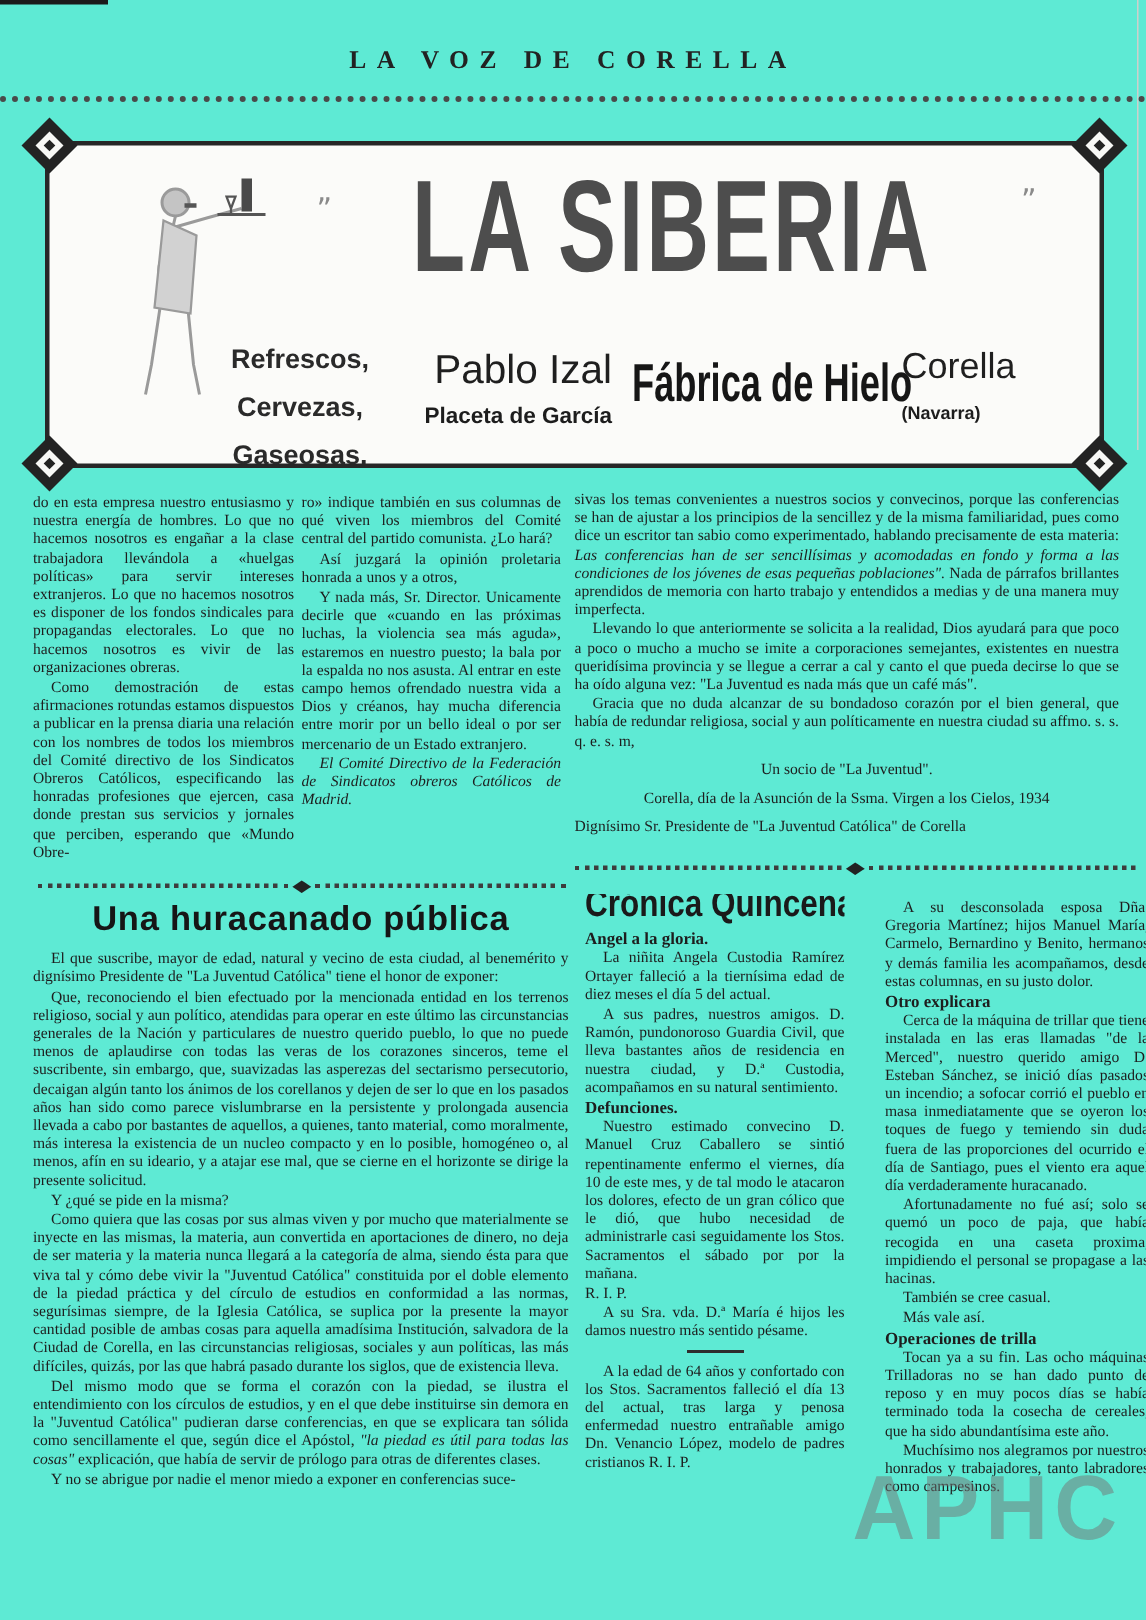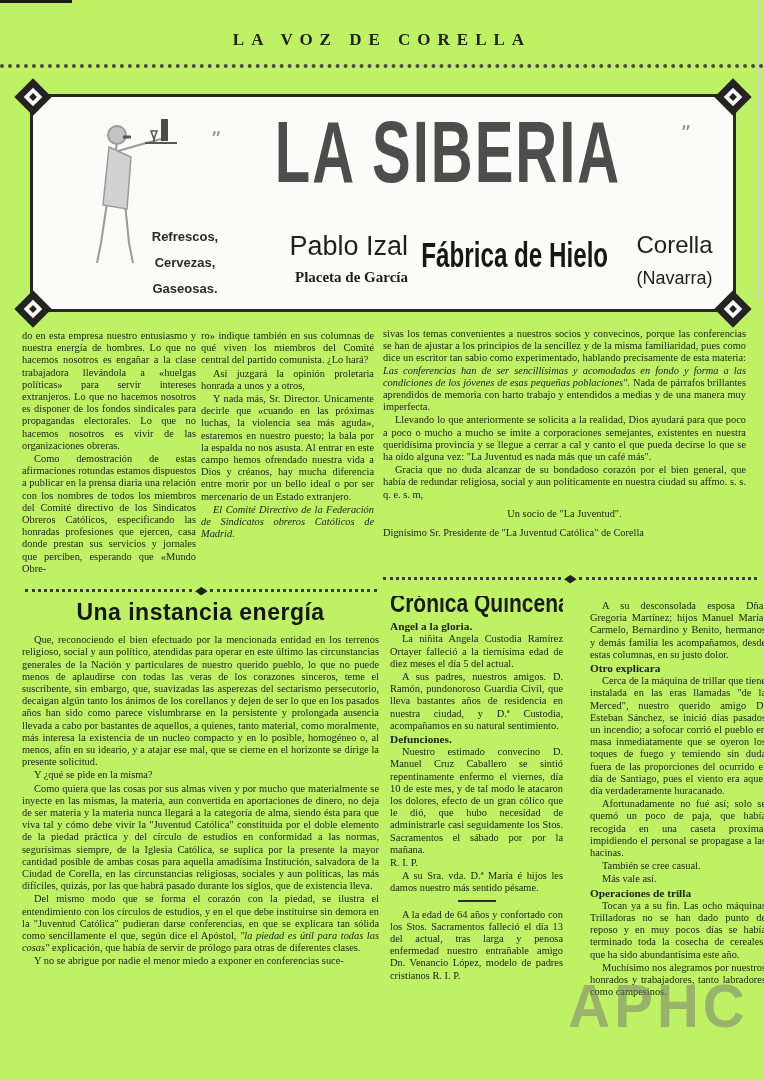--- a/index.html
+++ b/index.html
@@ -1,50 +1,50 @@
 <!DOCTYPE html>
 <html><head>
 <meta charset="utf-8">
 <style>
   html,body{margin:0;padding:0;background:#e9e9e7;}
-  .page{position:relative;width:764px;height:1080px;background:#bef264;overflow:hidden;
+  .page{position:relative;width:764px;height:1080px;background:#5eead4;overflow:hidden;
         font-family:"Liberation Serif", serif;color:#1d1d1d;}
   .scan-edge-top{position:absolute;left:0;top:0;width:72px;height:3px;background:#1b1b1b;}
   .scan-edge-right{position:absolute;right:5px;top:0;width:1px;height:300px;background:#cfcfcb;}
 
   
   .masthead{position:absolute;left:0;top:30px;width:100%;text-align:center;
             font-weight:bold;font-size:17px;letter-spacing:7px;color:#222;}
   .masthead-rule{position:absolute;left:0;top:64px;width:100%;border-top:4px dotted #4a4a4a;}
 
   
   .ad-box{position:absolute;left:30px;top:94px;width:700px;height:212px;
           border:3px solid #272727;background:#fbfbf9;}
   .corner{position:absolute;width:44px;height:44px;}
   .corner.tl{left:-22px;top:-22px;} .corner.tr{right:-22px;top:-22px;}
   .corner.bl{left:-22px;bottom:-22px;} .corner.br{right:-22px;bottom:-22px;}
   .waiter{position:absolute;left:40px;top:16px;width:125px;height:155px;}
-  .ad-products{position:absolute;left:92px;top:132px;width:120px;text-align:center;
-               font-family:"Liberation Sans",sans-serif;font-weight:bold;font-size:13px;color:#2a2a2a;}
+  .ad-products{position:absolute;left:107px;top:132px;width:120px;text-align:center;
+               font-family:"Liberation Sans",sans-serif;font-weight:bold;font-size:18px;color:#2a2a2a;}
   .ad-products div{margin-bottom:11px;}
   .ad-brand{position:absolute;left:200px;top:4px;width:430px;text-align:center;
             font-family:"Liberation Sans",sans-serif;font-weight:bold;font-size:58px;
             color:#4d4d4d;letter-spacing:2px;transform:scale(1.0,1.5);transform-origin:center top;
             white-space:nowrap;}
   .bird{position:absolute;color:#8a8a8a;font-size:20px;font-family:"DejaVu Sans",sans-serif;}
   .bird.left{left:178px;top:18px;} .bird.right{right:42px;top:12px;}
   .ad-owner{position:absolute;left:215px;top:134px;width:160px;text-align:right;}
   .ad-owner .name{font-family:"Liberation Sans",sans-serif;font-size:27px;color:#1f1f1f;}
-  .ad-owner .addr{font-family:Liberation Serif, serif;font-weight:bold;font-size:15px;margin-top:7px;}
+  .ad-owner .addr{font-family:Liberation Sans, sans-serif;font-weight:bold;font-size:15px;margin-top:7px;}
   .ad-business{position:absolute;left:368px;top:138px;width:185px;text-align:center;
                font-family:"Liberation Sans",sans-serif;font-weight:bold;font-size:31px;
                white-space:nowrap;transform:scale(0.78,1.15);transform-origin:center top;color:#161616;}
-  .ad-city{position:absolute;left:584px;top:134px;width:115px;text-align:center;}
+  .ad-city{position:absolute;left:568px;top:134px;width:115px;text-align:left;}
   .ad-city .city{font-family:"Liberation Sans",sans-serif;font-size:24px;color:#1f1f1f;}
-  .ad-city .region{font-family:"Liberation Sans",sans-serif;font-weight:normal;font-size:18px;margin-top:9px;}
+  .ad-city .region{font-family:"Liberation Sans",sans-serif;font-weight:bold;font-size:12px;margin-top:9px;}
 
   
   .col{position:absolute;font-size:10.4px;line-height:12.2px;text-align:justify;overflow:hidden;}
   .col p{margin:0 0 1px 0;text-indent:12px;}
   .col p.noindent{text-indent:0;}
   .col-1{left:22px;top:330px;width:174px;height:254px;}
   .col-2{left:201px;top:330px;width:173px;height:254px;}
   .col-3{left:383px;top:328px;width:363px;height:246px;}
   .sig-italic{font-style:italic;margin-top:8px;}
   .center{text-align:center;text-indent:0 !important;}
@@ -158,36 +158,38 @@
   <div class="col col-1">
     <p class="noindent">do en esta empresa nuestro entusiasmo y nuestra energía de hombres. Lo que no hacemos nosotros es engañar a la clase trabajadora llevándola a «huelgas políticas» para servir intereses extranjeros. Lo que no hacemos nosotros es disponer de los fondos sindicales para propagandas electorales. Lo que no hacemos nosotros es vivir de las organizaciones obreras.</p>
     <p>Como demostración de estas afirmaciones rotundas estamos dispuestos a publicar en la prensa diaria una relación con los nombres de todos los miembros del Comité directivo de los Sindicatos Obreros Católicos, especificando las honradas profesiones que ejercen, casa donde prestan sus servicios y jornales que perciben, esperando que «Mundo Obre-</p>
   </div>
 
   <div class="col col-3">
     <p class="noindent"><span>sivas los temas convenientes a nuestros socios y convecinos, porque las conferencias se han de ajustar a los principios de la sencillez y de la misma familiaridad, pues como dice un escritor tan sabio como experimentado, hablando precisamente de esta materia: </span><i>Las conferencias han de ser sencillísimas y acomodadas en fondo y forma a las condiciones de los jóvenes de esas pequeñas poblaciones".</i><span> Nada de párrafos brillantes aprendidos de memoria con harto trabajo y entendidos a medias y de una manera muy imperfecta.</span></p>
     <p>Llevando lo que anteriormente se solicita a la realidad, Dios ayudará para que poco a poco o mucho a mucho se imite a corporaciones semejantes, existentes en nuestra queridísima provincia y se llegue a cerrar a cal y canto el que pueda decirse lo que se ha oído alguna vez: "La Juventud es nada más que un café más".</p>
     <p>Gracia que no duda alcanzar de su bondadoso corazón por el bien general, que había de redundar religiosa, social y aun políticamente en nuestra ciudad su affmo. s. s. q. e. s. m,</p>
     <p class="center sig-line">Un socio de "La Juventud".</p>
+    <p class="center sig-line">Corella, día de la Asunción de la Ssma. Virgen a los Cielos, 1934</p>
     <p class="noindent sig-line">Dignísimo Sr. Presidente de "La Juventud Católica" de Corella</p>
   </div>
 
   <div class="divider divider-left">
     <div class="dots"></div>
     <span class="orn">◆</span>
     <div class="dots"></div>
   </div>
   <div class="divider divider-right">
     <div class="dots"></div>
     <span class="orn">◆</span>
     <div class="dots"></div>
   </div>
 
   <div class="col instancia">
-    <div class="instancia-title">Una instancia energía</div>
+    <div class="instancia-title">Una huracanado pública</div>
+    <p>El que suscribe, mayor de edad, natural y vecino de esta ciudad, al benemérito y dignísimo Presidente de "La Juventud Católica" tiene el honor de exponer:</p>
     <p>Que, reconociendo el bien efectuado por la mencionada entidad en los terrenos religioso, social y aun político, atendidas para operar en este último las circunstancias generales de la Nación y particulares de nuestro querido pueblo, lo que no puede menos de aplaudirse con todas las veras de los corazones sinceros, teme el suscribente, sin embargo, que, suavizadas las asperezas del sectarismo persecutorio, decaigan algún tanto los ánimos de los corellanos y dejen de ser lo que en los pasados años han sido como parece vislumbrarse en la persistente y prolongada ausencia llevada a cabo por bastantes de aquellos, a quienes, tanto material, como moralmente, más interesa la existencia de un nucleo compacto y en lo posible, homogéneo o, al menos, afín en su ideario, y a atajar ese mal, que se cierne en el horizonte se dirige la presente solicitud.</p>
     <p>Y ¿qué se pide en la misma?</p>
     <p>Como quiera que las cosas por sus almas viven y por mucho que materialmente se inyecte en las mismas, la materia, aun convertida en aportaciones de dinero, no deja de ser materia y la materia nunca llegará a la categoría de alma, siendo ésta para que viva tal y cómo debe vivir la "Juventud Católica" constituida por el doble elemento de la piedad práctica y del círculo de estudios en conformidad a las normas, segurísimas siempre, de la Iglesia Católica, se suplica por la presente la mayor cantidad posible de ambas cosas para aquella amadísima Institución, salvadora de la Ciudad de Corella, en las circunstancias religiosas, sociales y aun políticas, las más difíciles, quizás, por las que habrá pasado durante los siglos, que de existencia lleva.</p>
     <p><span>Del mismo modo que se forma el corazón con la piedad, se ilustra el entendimiento con los círculos de estudios, y en el que debe instituirse sin demora en la "Juventud Católica" pudieran darse conferencias, en que se explicara tan sólida como sencillamente el que, según dice el Apóstol, </span><i>"la piedad es útil para todas las cosas"</i><span> explicación, que había de servir de prólogo para otras de diferentes clases.</span></p>
     <p>Y no se abrigue por nadie el menor miedo a exponer en conferencias suce-</p>
   </div>
 
   <div class="col cronica">
     <div class="cronica-title">Crónica Quincenal</div>
     <p class="subhead">Angel a la gloria.</p>

